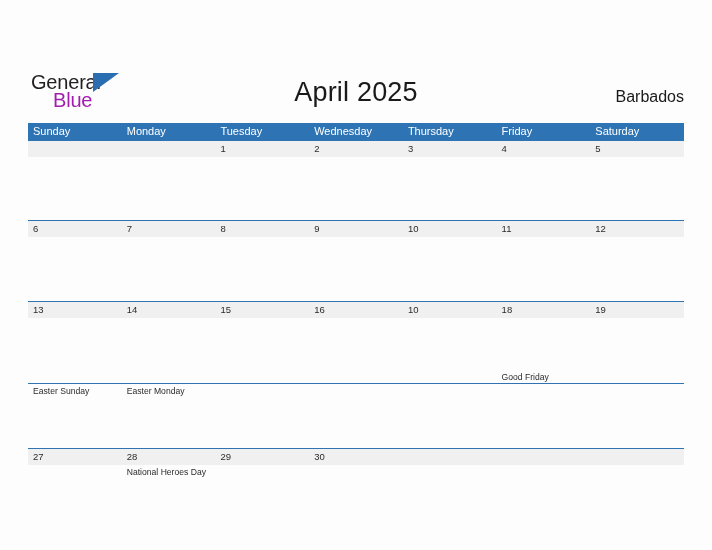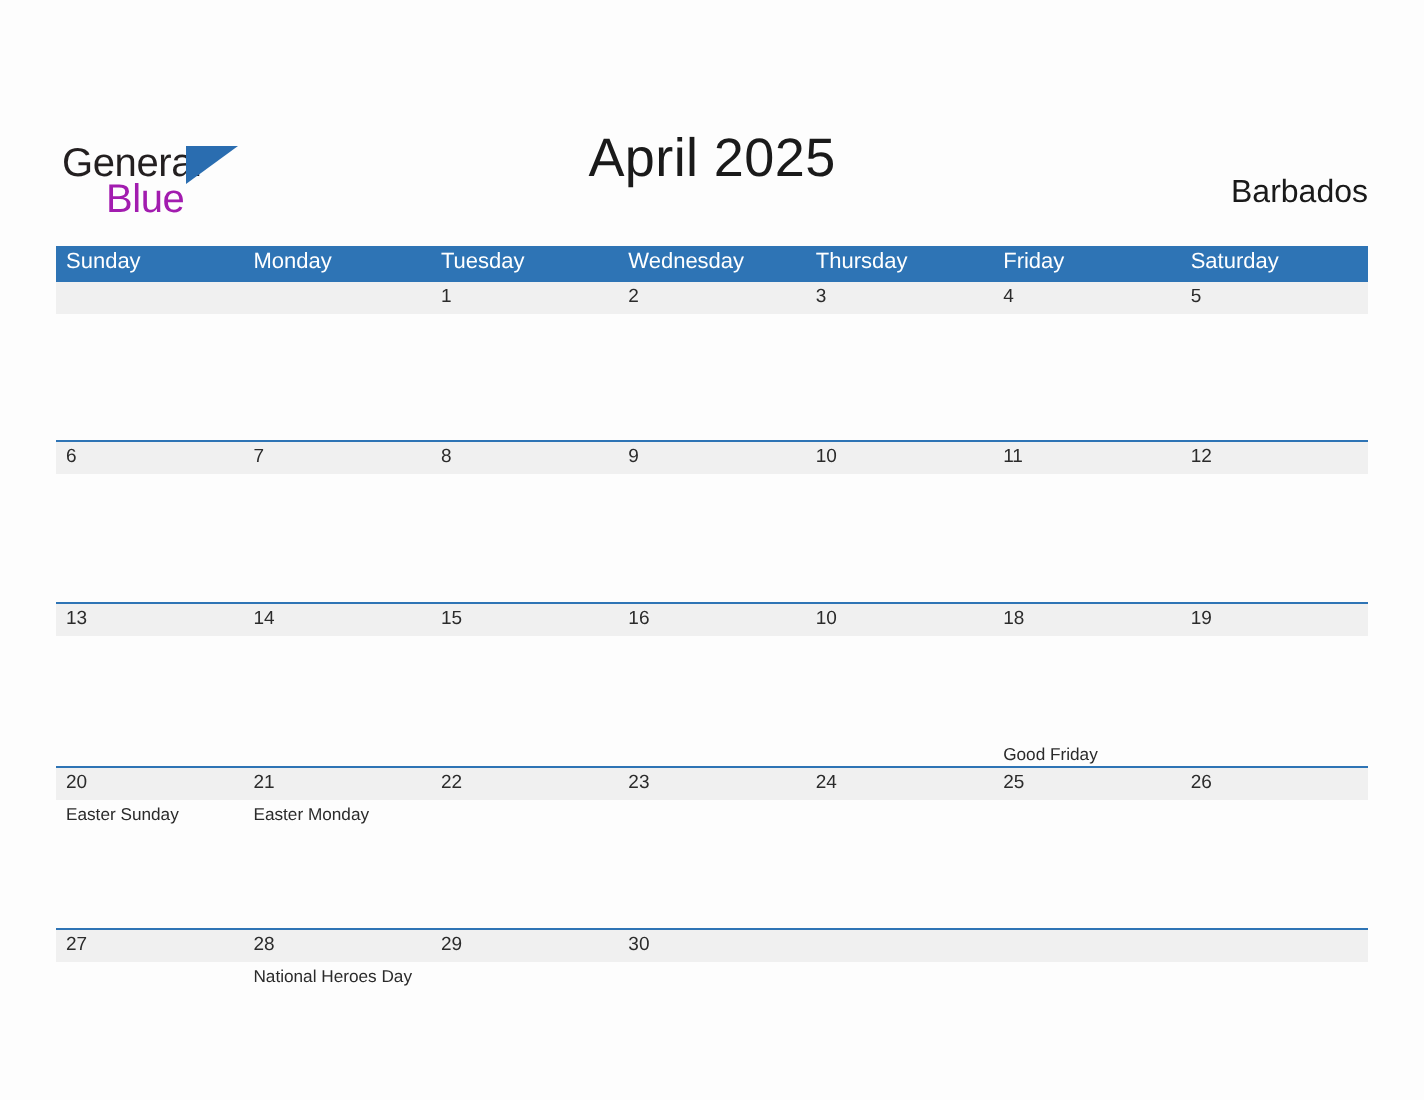--- a/index.html
+++ b/index.html
@@ -63,21 +63,21 @@
     width: 0;
     height: 0;
     border-left: 26px solid #2a6db0;
     border-bottom: 19px solid transparent;
   }
 
   .cal-title {
     position: absolute;
     left: 0;
     right: 0;
-    top: 20px;
+    top: 33px;
     text-align: center;
     font-size: 27px;
     color: #1a1a1a;
     letter-spacing: 0.2px;
   }
 
   .region-label {
     position: absolute;
     right: 28px;
     top: 44px;
@@ -287,29 +287,20 @@
         <div class="event-cell">
             <span class="event-text">Good Friday</span>
           </div>
         <div class="event-cell">
             <span class="event-text"></span>
           </div>
       </div>
     </div>
 
     <div class="week-row h-row-4">
-      <div class="daynum-band">
-        <div class="daynum">20</div>
-        <div class="daynum">21</div>
-        <div class="daynum">22</div>
-        <div class="daynum">23</div>
-        <div class="daynum">24</div>
-        <div class="daynum">25</div>
-        <div class="daynum">26</div>
-      </div>
       <div class="events-band">
         <div class="event-cell">
             <span class="event-text">Easter Sunday</span>
           </div>
         <div class="event-cell">
             <span class="event-text">Easter Monday</span>
           </div>
         <div class="event-cell">
             <span class="event-text"></span>
           </div>

